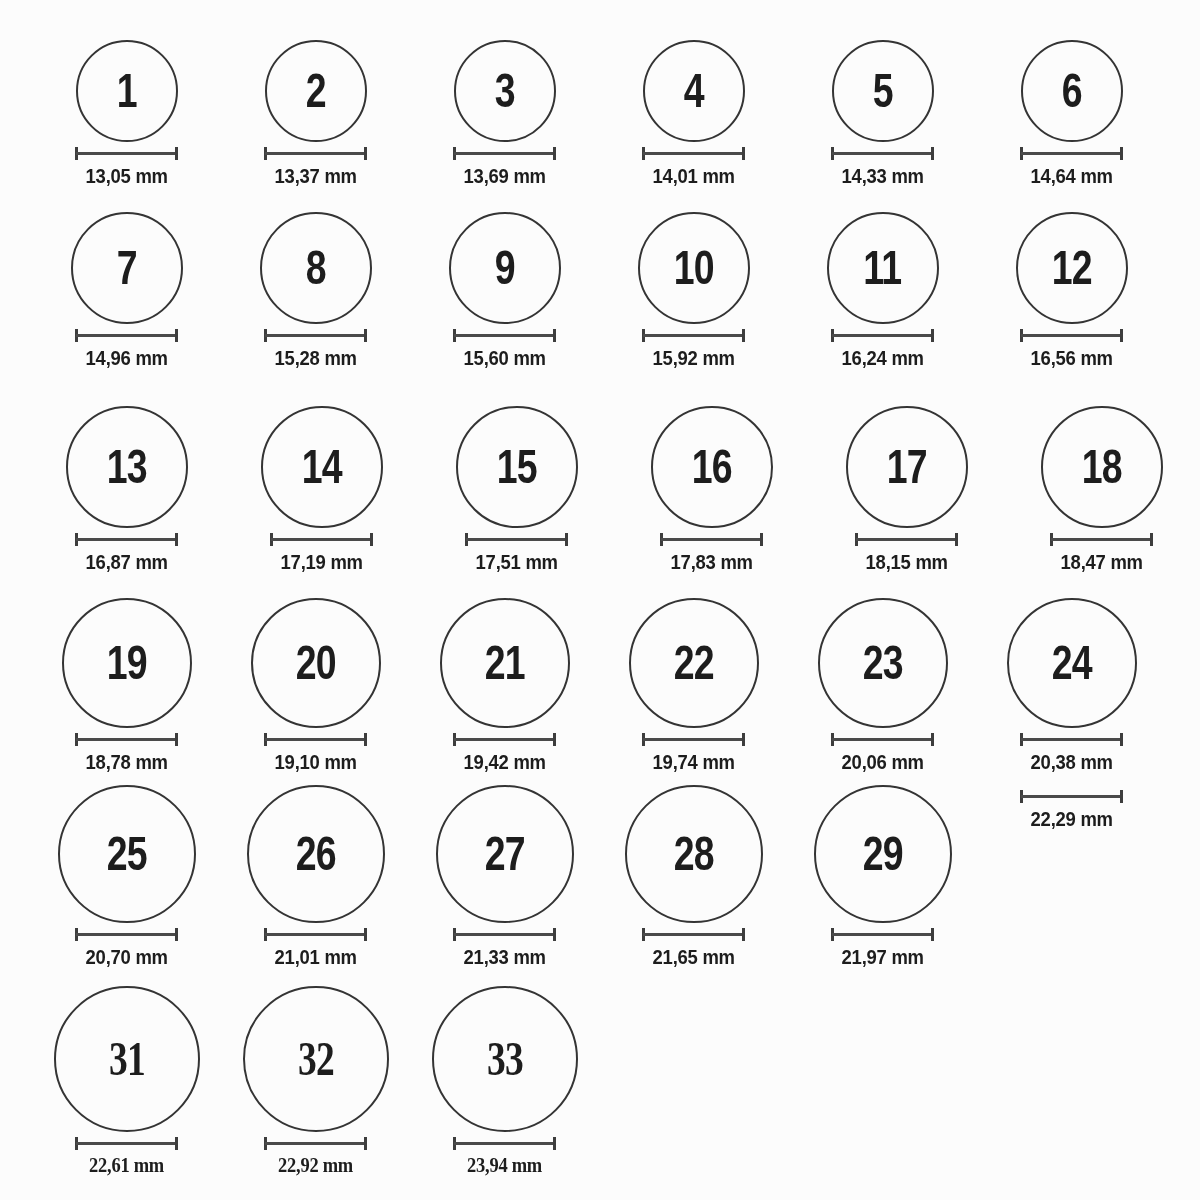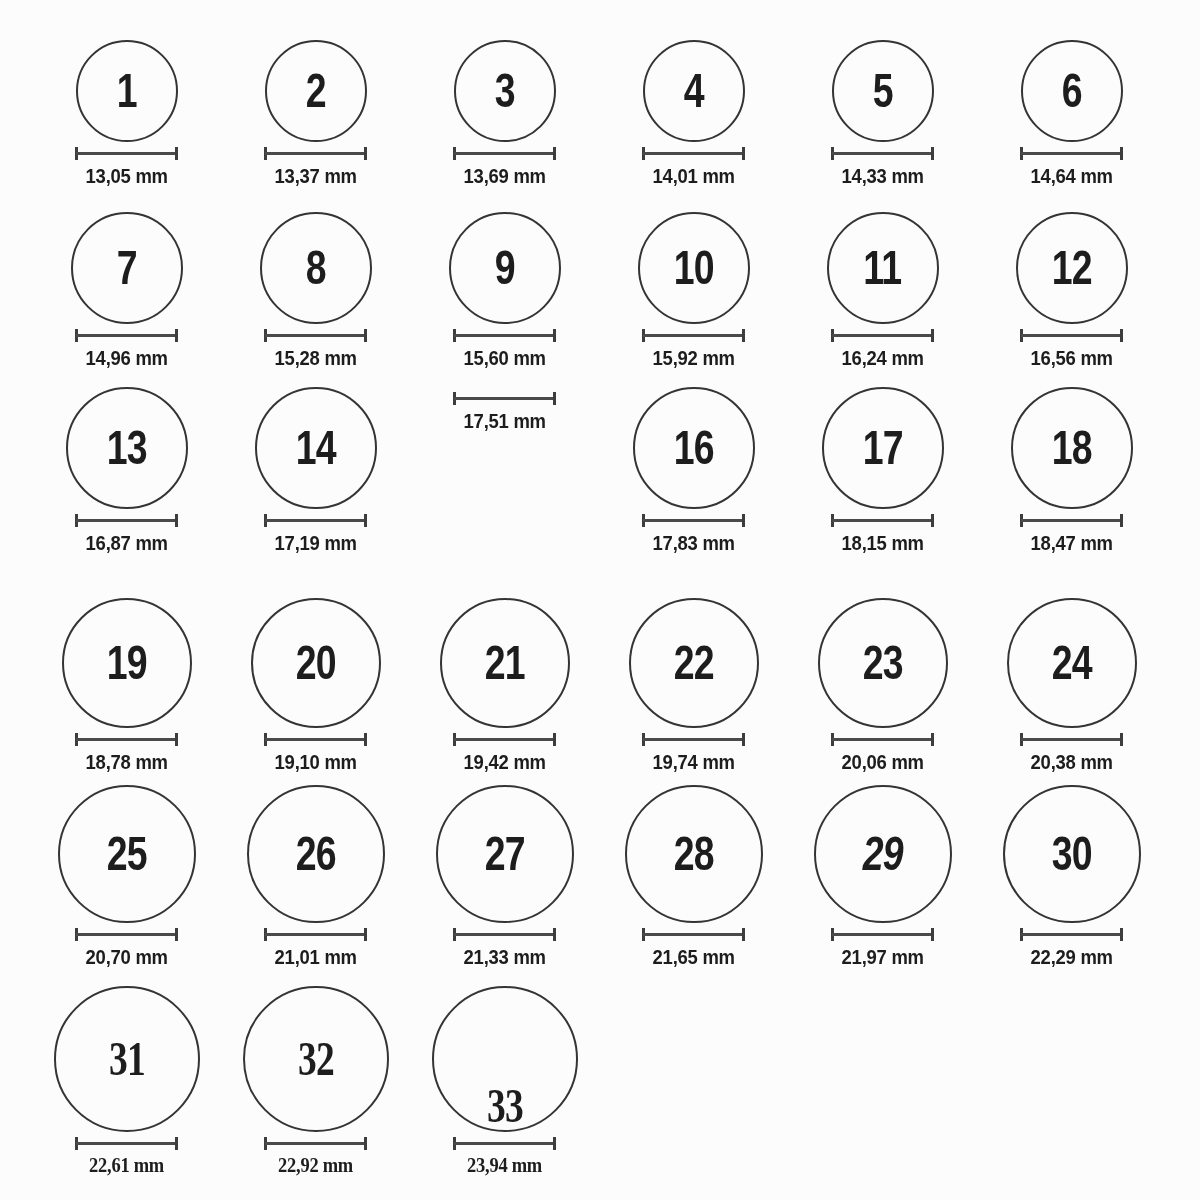--- a/index.html
+++ b/index.html
@@ -226,21 +226,21 @@
         <span class="num">12</span>
       </div>
       <div class="measure">
         <span class="tick left"></span>
         <span class="bar"></span>
         <span class="tick right"></span>
       </div>
       <div class="label">16,56 mm</div>
     </div>
   </div>
-    <div class="row" style="top: 387px;">
+    <div class="row" style="top: 406px; gap: 6px;">
     <div class="cell">
       <div class="circle" style="width: 122px; height: 122px;">
         <span class="num">13</span>
       </div>
       <div class="measure">
         <span class="tick left"></span>
         <span class="bar"></span>
         <span class="tick right"></span>
       </div>
       <div class="label">16,87 mm</div>
@@ -252,20 +252,23 @@
       </div>
       <div class="measure">
         <span class="tick left"></span>
         <span class="bar"></span>
         <span class="tick right"></span>
       </div>
       <div class="label">17,19 mm</div>
     </div>
 
     <div class="cell">
+      <div class="circle" style="width: 122px; height: 122px;">
+        <span class="num">15</span>
+      </div>
       <div class="measure">
         <span class="tick left"></span>
         <span class="bar"></span>
         <span class="tick right"></span>
       </div>
       <div class="label">17,51 mm</div>
     </div>
 
     <div class="cell">
       <div class="circle" style="width: 122px; height: 122px;">
@@ -419,35 +422,32 @@
       </div>
       <div class="measure">
         <span class="tick left"></span>
         <span class="bar"></span>
         <span class="tick right"></span>
       </div>
       <div class="label">21,65 mm</div>
     </div>
 
     <div class="cell">
-      <div class="circle" style="width: 138px; height: 138px; font-style: italic;">
+      <div class="circle" style="width: 138px; height: 138px;">
         <span class="num">29</span>
       </div>
       <div class="measure">
         <span class="tick left"></span>
         <span class="bar"></span>
         <span class="tick right"></span>
       </div>
       <div class="label">21,97 mm</div>
     </div>
 
     <div class="cell">
-      <div class="circle" style="width: 138px; height: 138px;">
-        <span class="num">30</span>
-      </div>
       <div class="measure">
         <span class="tick left"></span>
         <span class="bar"></span>
         <span class="tick right"></span>
       </div>
       <div class="label">22,29 mm</div>
     </div>
   </div>
     <div class="row" style="top: 986px; font-family: Liberation Serif, serif;">
     <div class="cell">
@@ -468,21 +468,21 @@
       </div>
       <div class="measure">
         <span class="tick left"></span>
         <span class="bar"></span>
         <span class="tick right"></span>
       </div>
       <div class="label">22,92 mm</div>
     </div>
 
     <div class="cell">
-      <div class="circle" style="width: 146px; height: 146px; align-items: flex-end;">
+      <div class="circle" style="width: 146px; height: 146px;">
         <span class="num">33</span>
       </div>
       <div class="measure">
         <span class="tick left"></span>
         <span class="bar"></span>
         <span class="tick right"></span>
       </div>
       <div class="label">23,94 mm</div>
     </div>
   </div>

